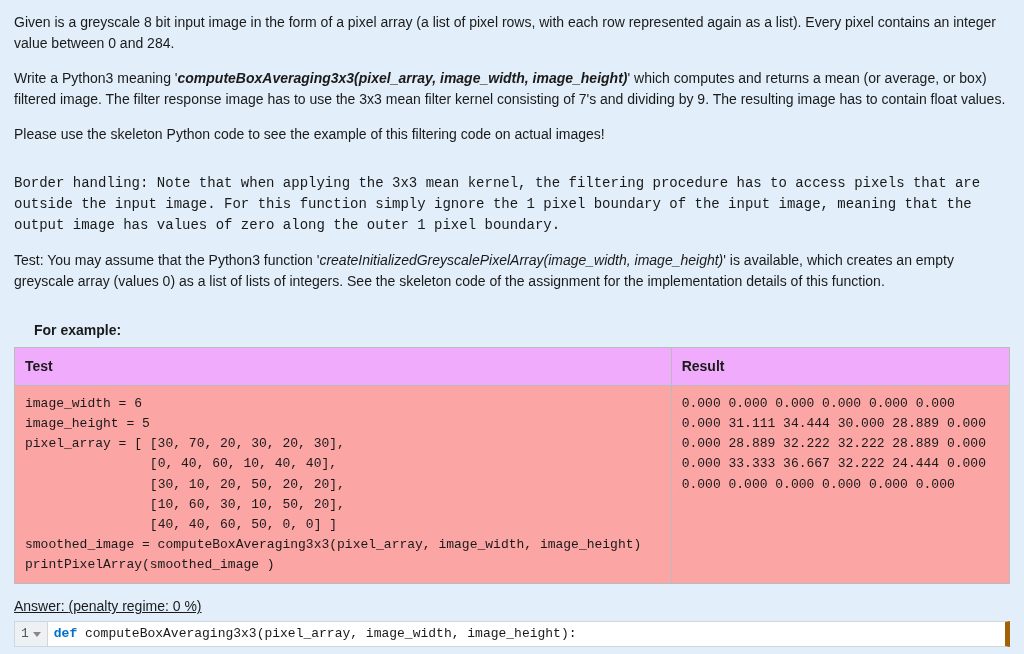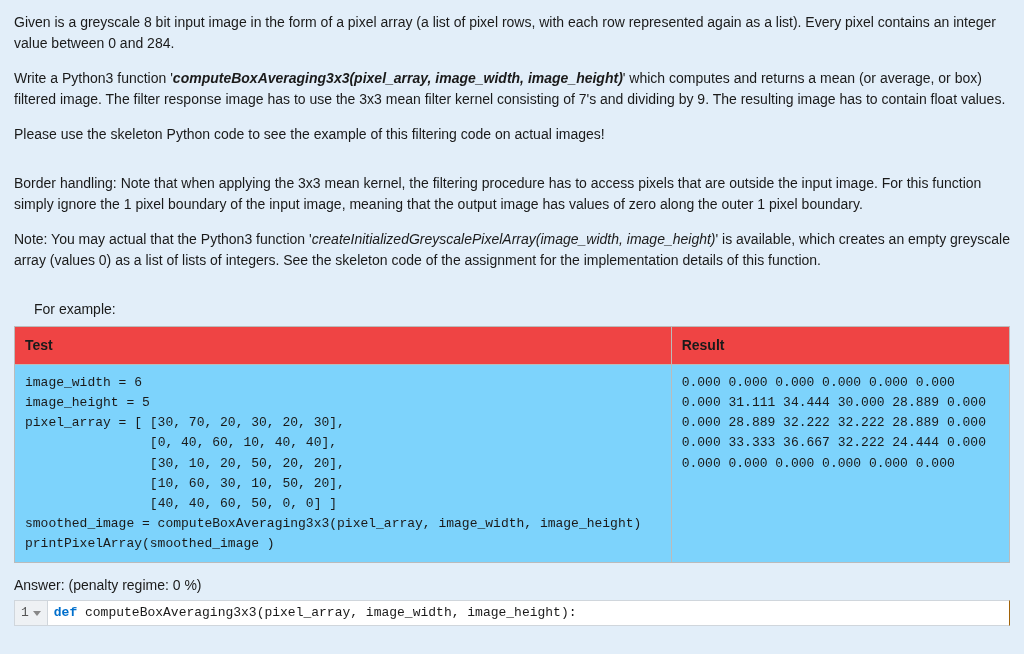--- a/index.html
+++ b/index.html
@@ -25,24 +25,25 @@
       font-weight: bold;
       text-align: right;
     }
     
     .italic {
       font-style: italic;
     }
     
     .section-gap {
       margin-top: 28px;
+      font-family: Liberation Mono, monospace;
     }
     
     .example-label {
-      font-weight: normal;
+      font-weight: bold;
       margin-top: 28px;
       margin-bottom: 6px;
       padding-left: 20px;
     }
     
     table.example {
       border-collapse: collapse;
       width: 100%;
       background: #fff;
       border: 1px solid #bbb;
@@ -51,40 +52,41 @@
     
     table.example th,
     table.example td {
       border: 1px solid #bbb;
       padding: 8px 10px;
       text-align: left;
       vertical-align: top;
     }
     
     table.example th {
-      background: #ef4444;
+      background: #f0abfc;
       font-weight: bold;
       font-size: 14px;
     }
     
     table.example td {
-      background: #7dd3fc;
+      background: #fca5a5;
     }
     
     pre {
       font-family: "Menlo", "Consolas", "Courier New", monospace;
       font-size: 13px;
       white-space: pre-wrap;
       word-wrap: break-word;
       line-height: 1.55;
     }
     
     .answer-line {
       margin-top: 0;
       font-size: 14px;
+      text-decoration: underline;
     }
     
     .code-editor {
       margin-top: 4px;
       display: flex;
       align-items: stretch;
       font-family: "Menlo", "Consolas", "Courier New", monospace;
       font-size: 13px;
     }
     
@@ -108,45 +110,45 @@
       border-right: 4px solid transparent;
       border-top: 5px solid #888;
       margin-left: 2px;
     }
     
     .code-line {
       flex: 1;
       background: #fff;
       border-top: 1px solid #d0d6dc;
       border-bottom: 1px solid #d0d6dc;
-      border-right: 1px solid #a16207;
+      border-right: 5px solid #a16207;
       padding: 2px 6px;
       white-space: pre;
     }
     
     .kw {
       color: #006fcc;
       font-weight: bold;
     }
   </style>
 </head>
 <body>
 
 <p>Given is a greyscale 8 bit input image in the form of a pixel array (a list of pixel rows, with each row represented again as a list). Every pixel contains an integer value between 0 and 284.</p>
 
 <p>
-  <span>Write a Python3 function '</span><span class="bold italic">computeBoxAveraging3x3(pixel_array, image_width, image_height)</span><span>' which computes and returns a mean (or average, or box) filtered image. The filter response image has to use the 3x3 mean filter kernel consisting of 7's and dividing by 9. The resulting image has to contain float values.</span>
+  <span>Write a Python3 meaning '</span><span class="bold italic">computeBoxAveraging3x3(pixel_array, image_width, image_height)</span><span>' which computes and returns a mean (or average, or box) filtered image. The filter response image has to use the 3x3 mean filter kernel consisting of 7's and dividing by 9. The resulting image has to contain float values.</span>
 </p>
 
 <p>Please use the skeleton Python code to see the example of this filtering code on actual images!</p>
 
 <p class="section-gap">Border handling: Note that when applying the 3x3 mean kernel, the filtering procedure has to access pixels that are outside the input image. For this function simply ignore the 1 pixel boundary of the input image, meaning that the output image has values of zero along the outer 1 pixel boundary.</p>
 
 <p>
-  <span>Note: You may actual that the Python3 function '</span><span class="italic">createInitializedGreyscalePixelArray(image_width, image_height)</span><span>' is available, which creates an empty greyscale array (values 0) as a list of lists of integers. See the skeleton code of the assignment for the implementation details of this function.</span>
+  <span>Test: You may assume that the Python3 function '</span><span class="italic">createInitializedGreyscalePixelArray(image_width, image_height)</span><span>' is available, which creates an empty greyscale array (values 0) as a list of lists of integers. See the skeleton code of the assignment for the implementation details of this function.</span>
 </p>
 
 <p class="example-label">For example:</p>
 
 <table class="example">
   <thead>
     <tr>
       <th style="width:66%">Test</th>
       <th>Result</th>
     </tr>

